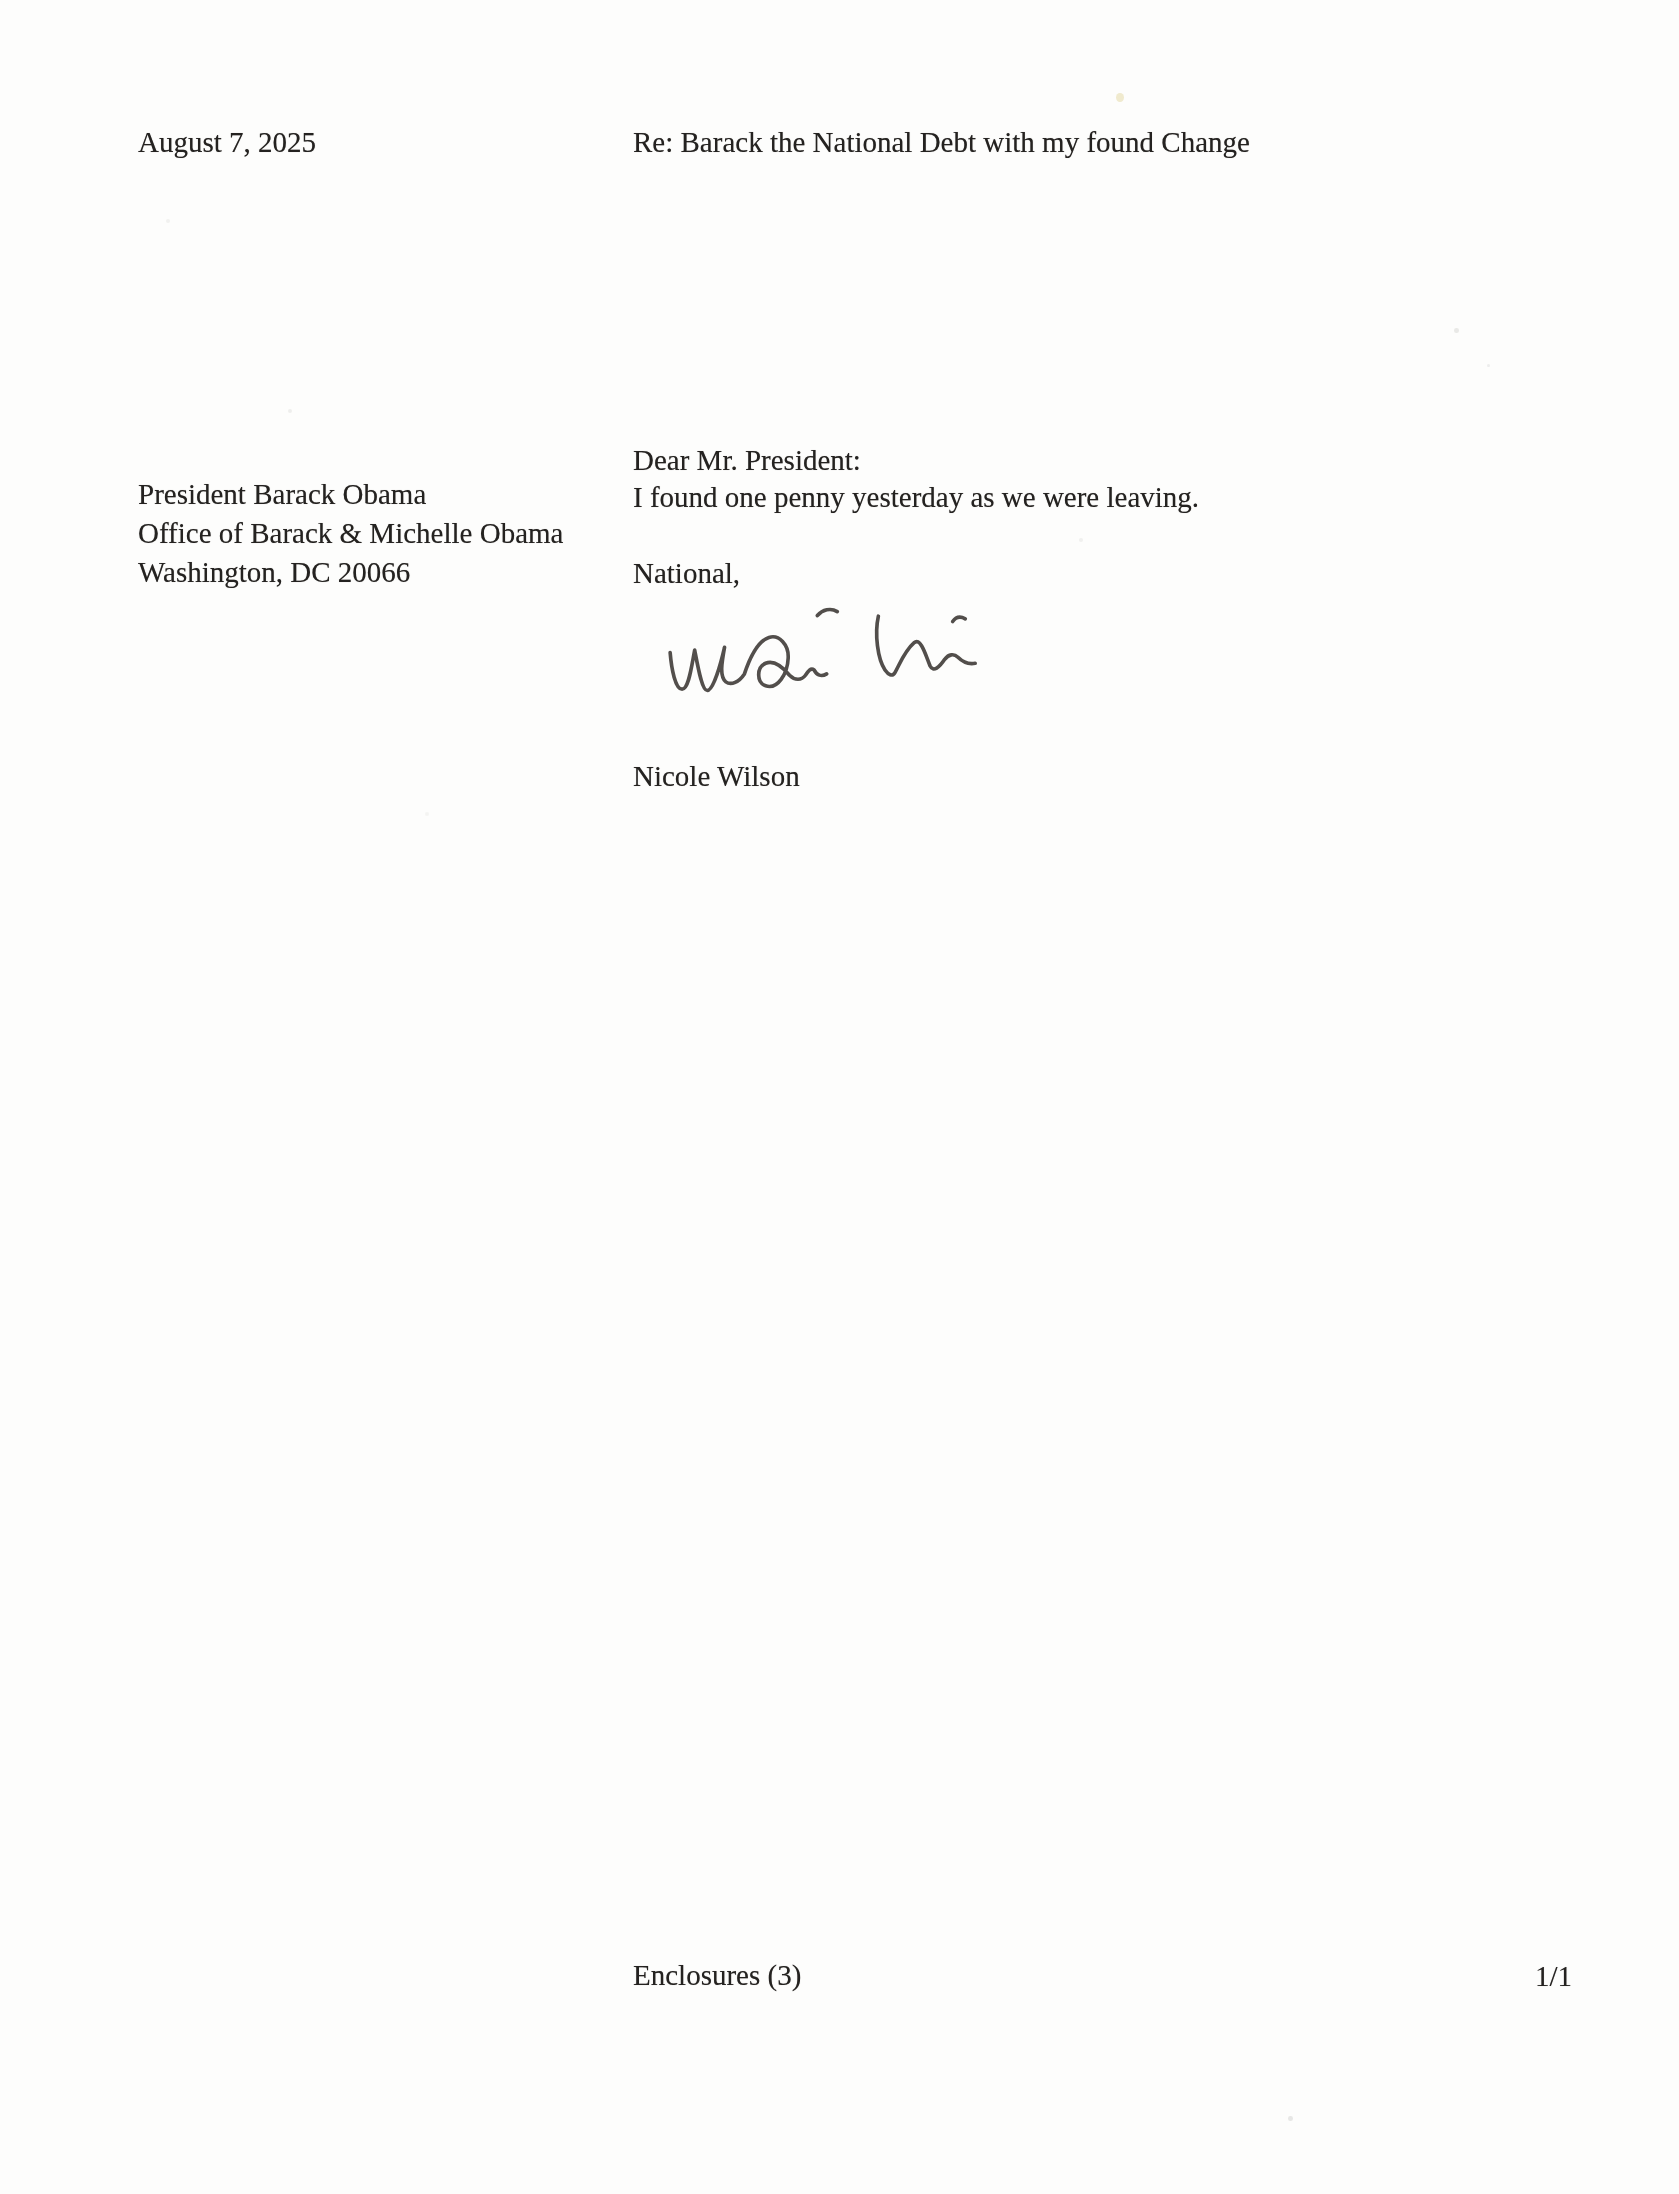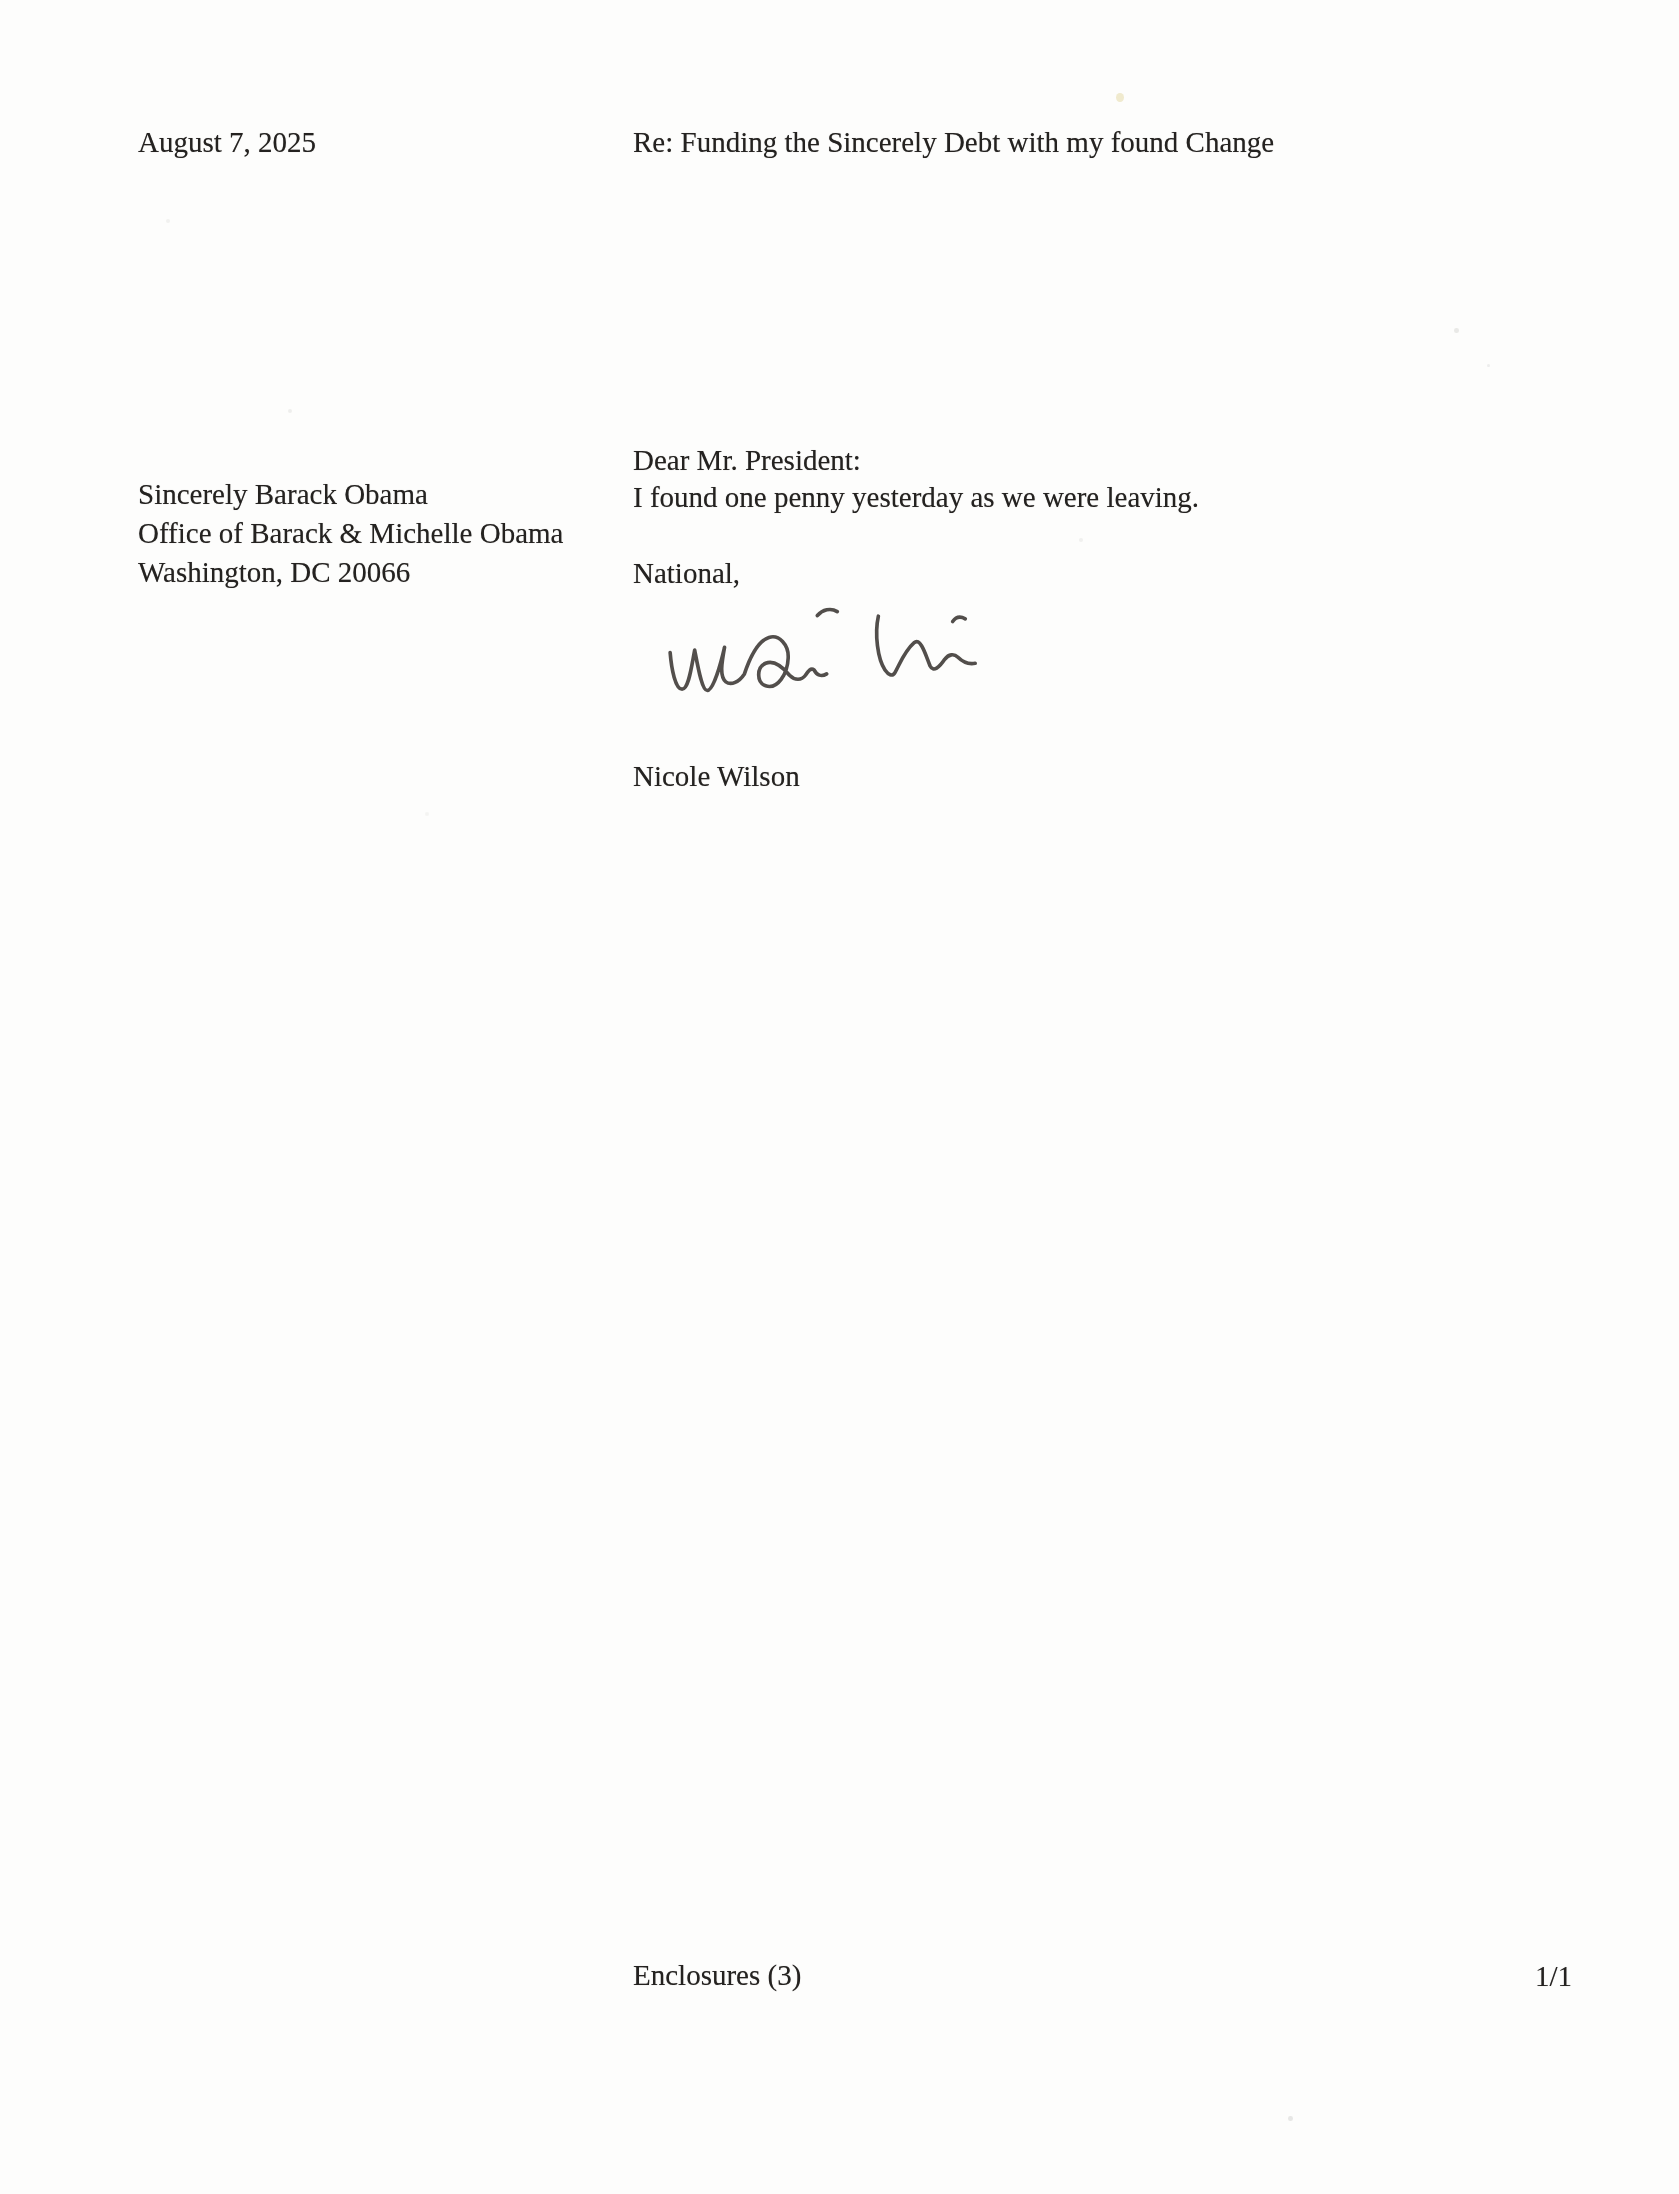--- a/index.html
+++ b/index.html
@@ -65,26 +65,26 @@
   .s7 { left: 1288px; top: 2116px; width: 4.7px;  height: 4.7px;  background: #d6d6d4; opacity: .55; }
   .s8 { left: 425px;  top: 812px; width: 4px;  height: 4px;  background: #e8e8e6; opacity: .45; }
 </style>
 </head>
 <body>
 
 <div class="page">
 
   <div class="txt date">August 7, 2025</div>
 
-  <div class="txt subject">Re: Funding the Sincerely Debt with my found Change</div>
+  <div class="txt subject">Re: Barack the National Debt with my found Change</div>
 
   <div class="txt salutation">Dear Mr. President:</div>
 
   <div class="addr recipient">
-    <div>Sincerely Barack Obama</div>
+    <div>President Barack Obama</div>
     <div>Office of Barack &amp; Michelle Obama</div>
     <div>Washington, DC 20066</div>
   </div>
 
   <div class="txt body-line">I found one penny yesterday as we were leaving.</div>
 
   <div class="txt closing">National,</div>
 
   <div class="signature-wrap">
     <svg width="346" height="126" viewBox="0 0 520 190" xmlns="http://www.w3.org/2000/svg">

